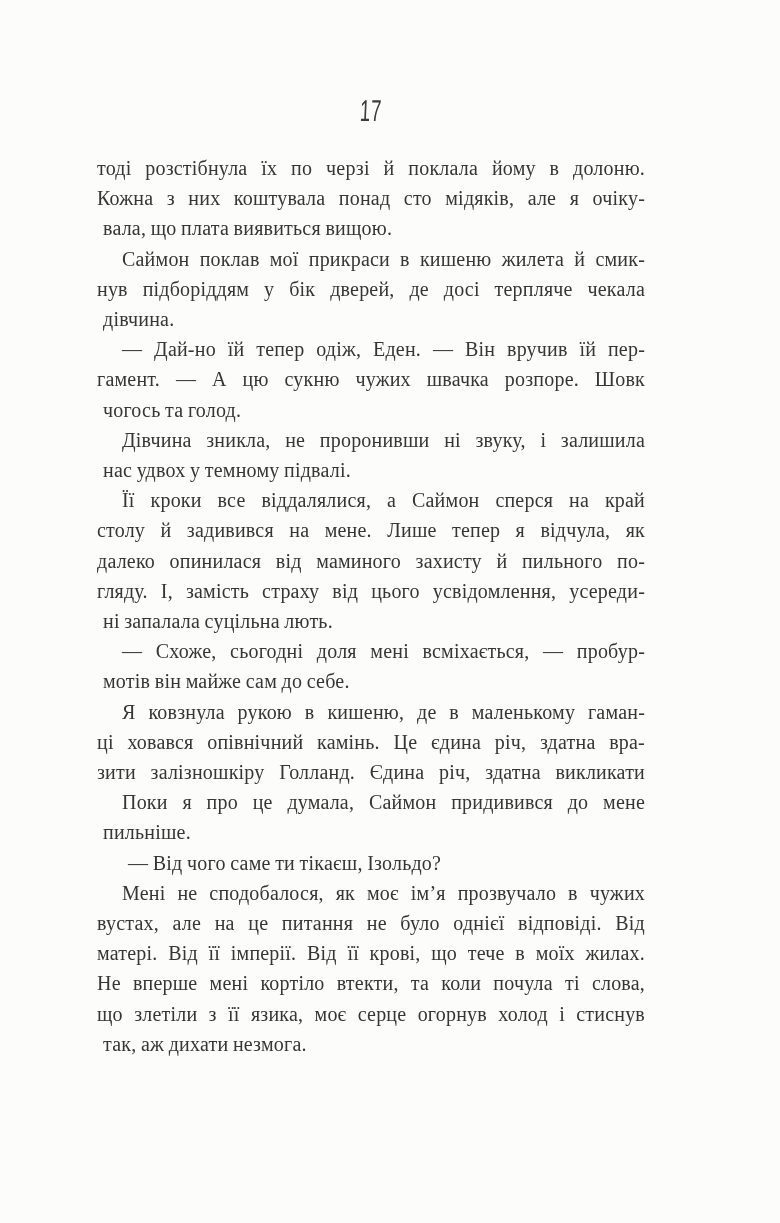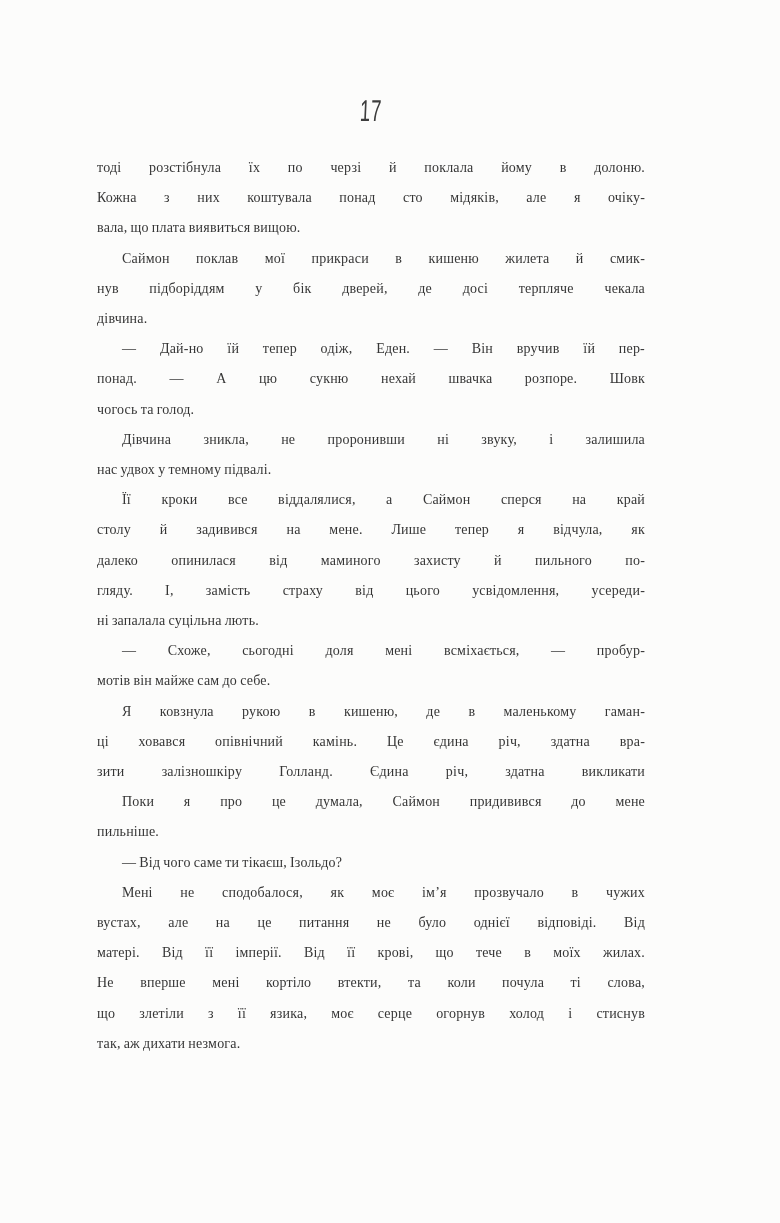--- a/index.html
+++ b/index.html
@@ -38,32 +38,33 @@
     top: 153px;
     left: 97px;
     width: 548px;
   }
   .para {
     margin: 0;
     padding: 0;
   }
   .line {
     display: block;
-    font-size: 14px;
+    font-size: 20px;
     line-height: 30.2px;
     letter-spacing: 0.2px;
     word-spacing: -0.6px;
     text-align: justify;
     text-align-last: justify;
     text-justify: inter-word;
     white-space: normal;
     hyphens: none;
   }
   .line.last {
     text-align-last: left;
+    margin-left: 6px;
   }
   .line.first-indented {
     text-indent: 25px;
   }
 </style>
 </head>
 <body>
 
 <div class="page">
   <div class="page-number">17</div>
@@ -73,21 +74,21 @@
         <span class="line">Кожна з них коштувала понад сто мідяків, але я очіку-</span>
         <span class="line last">вала, що плата виявиться вищою.</span>
       </p>
       <p class="para">
         <span class="line first-indented">Саймон поклав мої прикраси в кишеню жилета й смик-</span>
         <span class="line">нув підборіддям у бік дверей, де досі терпляче чекала</span>
         <span class="line last">дівчина.</span>
       </p>
       <p class="para">
         <span class="line first-indented">— Дай-но їй тепер одіж, Еден. — Він вручив їй пер-</span>
-        <span class="line">понад. — А цю сукню нехай швачка розпоре. Шовк</span>
+        <span class="line">гамент. — А цю сукню чужих швачка розпоре. Шовк</span>
         <span class="line last">чогось та голод.</span>
       </p>
       <p class="para">
         <span class="line first-indented">Дівчина зникла, не проронивши ні звуку, і залишила</span>
         <span class="line last">нас удвох у темному підвалі.</span>
       </p>
       <p class="para">
         <span class="line first-indented">Її кроки все віддалялися, а Саймон сперся на край</span>
         <span class="line">столу й задивився на мене. Лише тепер я відчула, як</span>
         <span class="line">далеко опинилася від маминого захисту й пильного по-</span>

